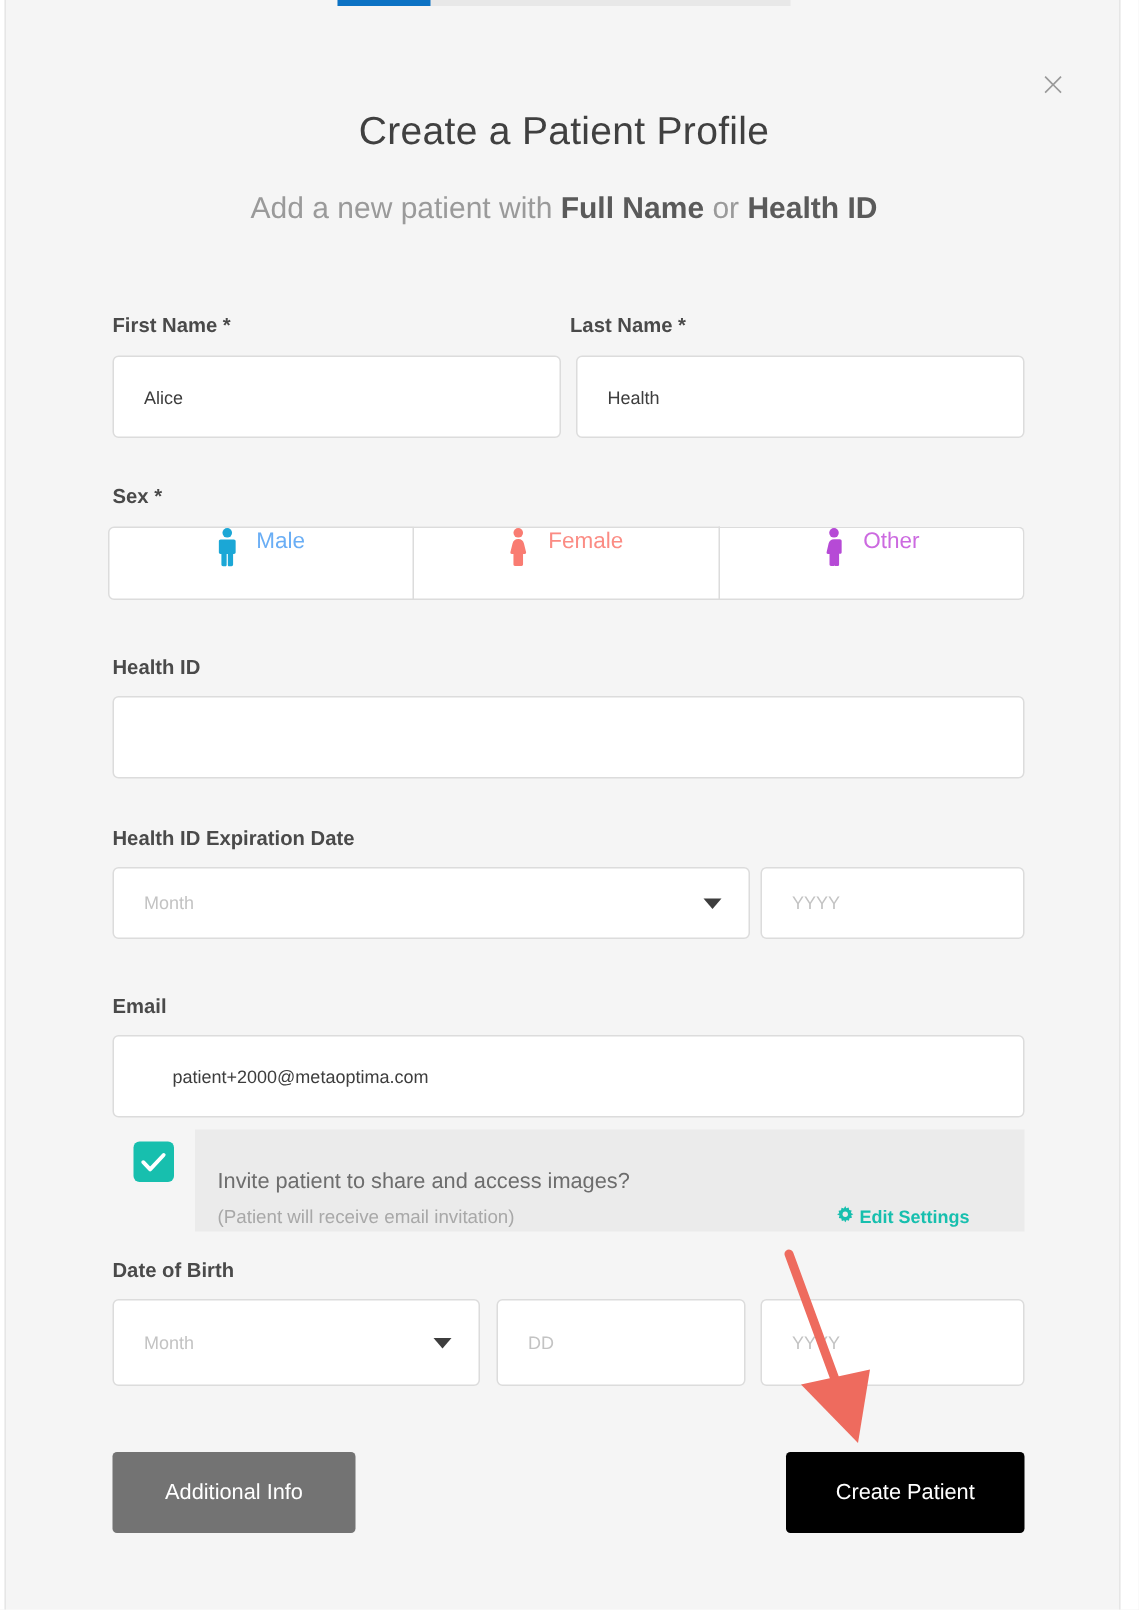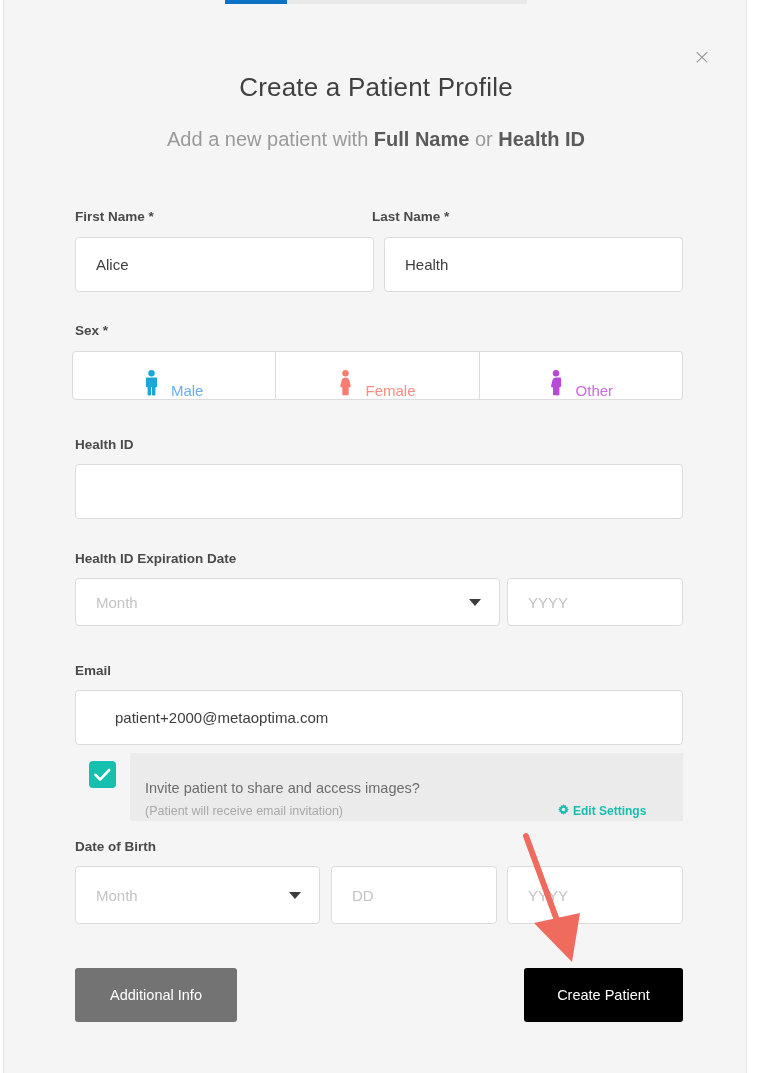--- a/index.html
+++ b/index.html
@@ -95,21 +95,21 @@
     font-size: 13.5px;
     font-weight: bold;
     color: #4a4a4a;
   }
   .field {
     position: absolute;
     background: #ffffff;
     border: 1px solid #dcdcdc;
     border-radius: 4px;
     box-sizing: border-box;
-    font-size: 15px;
+    font-size: 12px;
     color: #3d3d3d;
     padding: 0 20px;
     display: flex;
     align-items: center;
   }
   .field.placeholder { color: #c3c3c3; }
 
   
   #sex-group {
     position: absolute;
@@ -119,21 +119,21 @@
     height: 49px;
     display: flex;
     box-sizing: border-box;
   }
   .sex-opt {
     flex: 1;
     background: #ffffff;
     border: 1px solid #dcdcdc;
     box-sizing: border-box;
     display: flex;
-    align-items: flex-end;
+    align-items: flex-start;
     justify-content: center;
     gap: 13px;
     font-size: 15px;
     cursor: pointer;
   }
   .sex-opt + .sex-opt { border-left: none; }
   .sex-opt:first-child { border-radius: 4px 0 0 4px; }
   .sex-opt:last-child  { border-radius: 0 4px 4px 0; }
 
   
@@ -240,21 +240,21 @@
   </div>
 
   <div id="close-btn">×</div>
 
   <div id="title">Create a Patient Profile</div>
   <div id="subtitle"><span>Add a new patient with </span><b>Full Name</b><span> or </span><b>Health ID</b></div>
 
   <div class="form-label" style="left:71px; top:209px;">First Name *</div>
   <div class="field" style="left:71px; top:237px; width:299px; height:55px;">Alice</div>
 
-  <div class="form-label" style="left:368px; top:209px;text-align:center;">Last Name *</div>
+  <div class="form-label" style="left:376px; top:209px;text-align:center;">Last Name *</div>
   <div class="field" style="left:380px; top:237px; width:299px; height:55px;">Health</div>
 
   <div class="form-label" style="left:71px; top:323px;">Sex *</div>
   <div id="sex-group">
 
     <div class="sex-opt">
       <span>
         <svg width="13" height="26" viewBox="0 0 13 26">
           <circle cx="6.5" cy="3.2" r="3.2" fill="#1ba7d6"></circle>
           <path d="M2.1 7.6h8.8c.7 0 1.2.5 1.2 1.2v7.4c0 .6-.5 1.1-1.1 1.1h-.6v7.1c0 .6-.5 1.1-1.1 1.1H7.8c-.5 0-.9-.4-.9-.9v-7.3H6.1v7.3c0 .5-.4.9-.9.9H3.7c-.6 0-1.1-.5-1.1-1.1v-7.1h-.6c-.6 0-1.1-.5-1.1-1.1V8.8c0-.7.5-1.2 1.2-1.2z" fill="#1ba7d6"></path>

